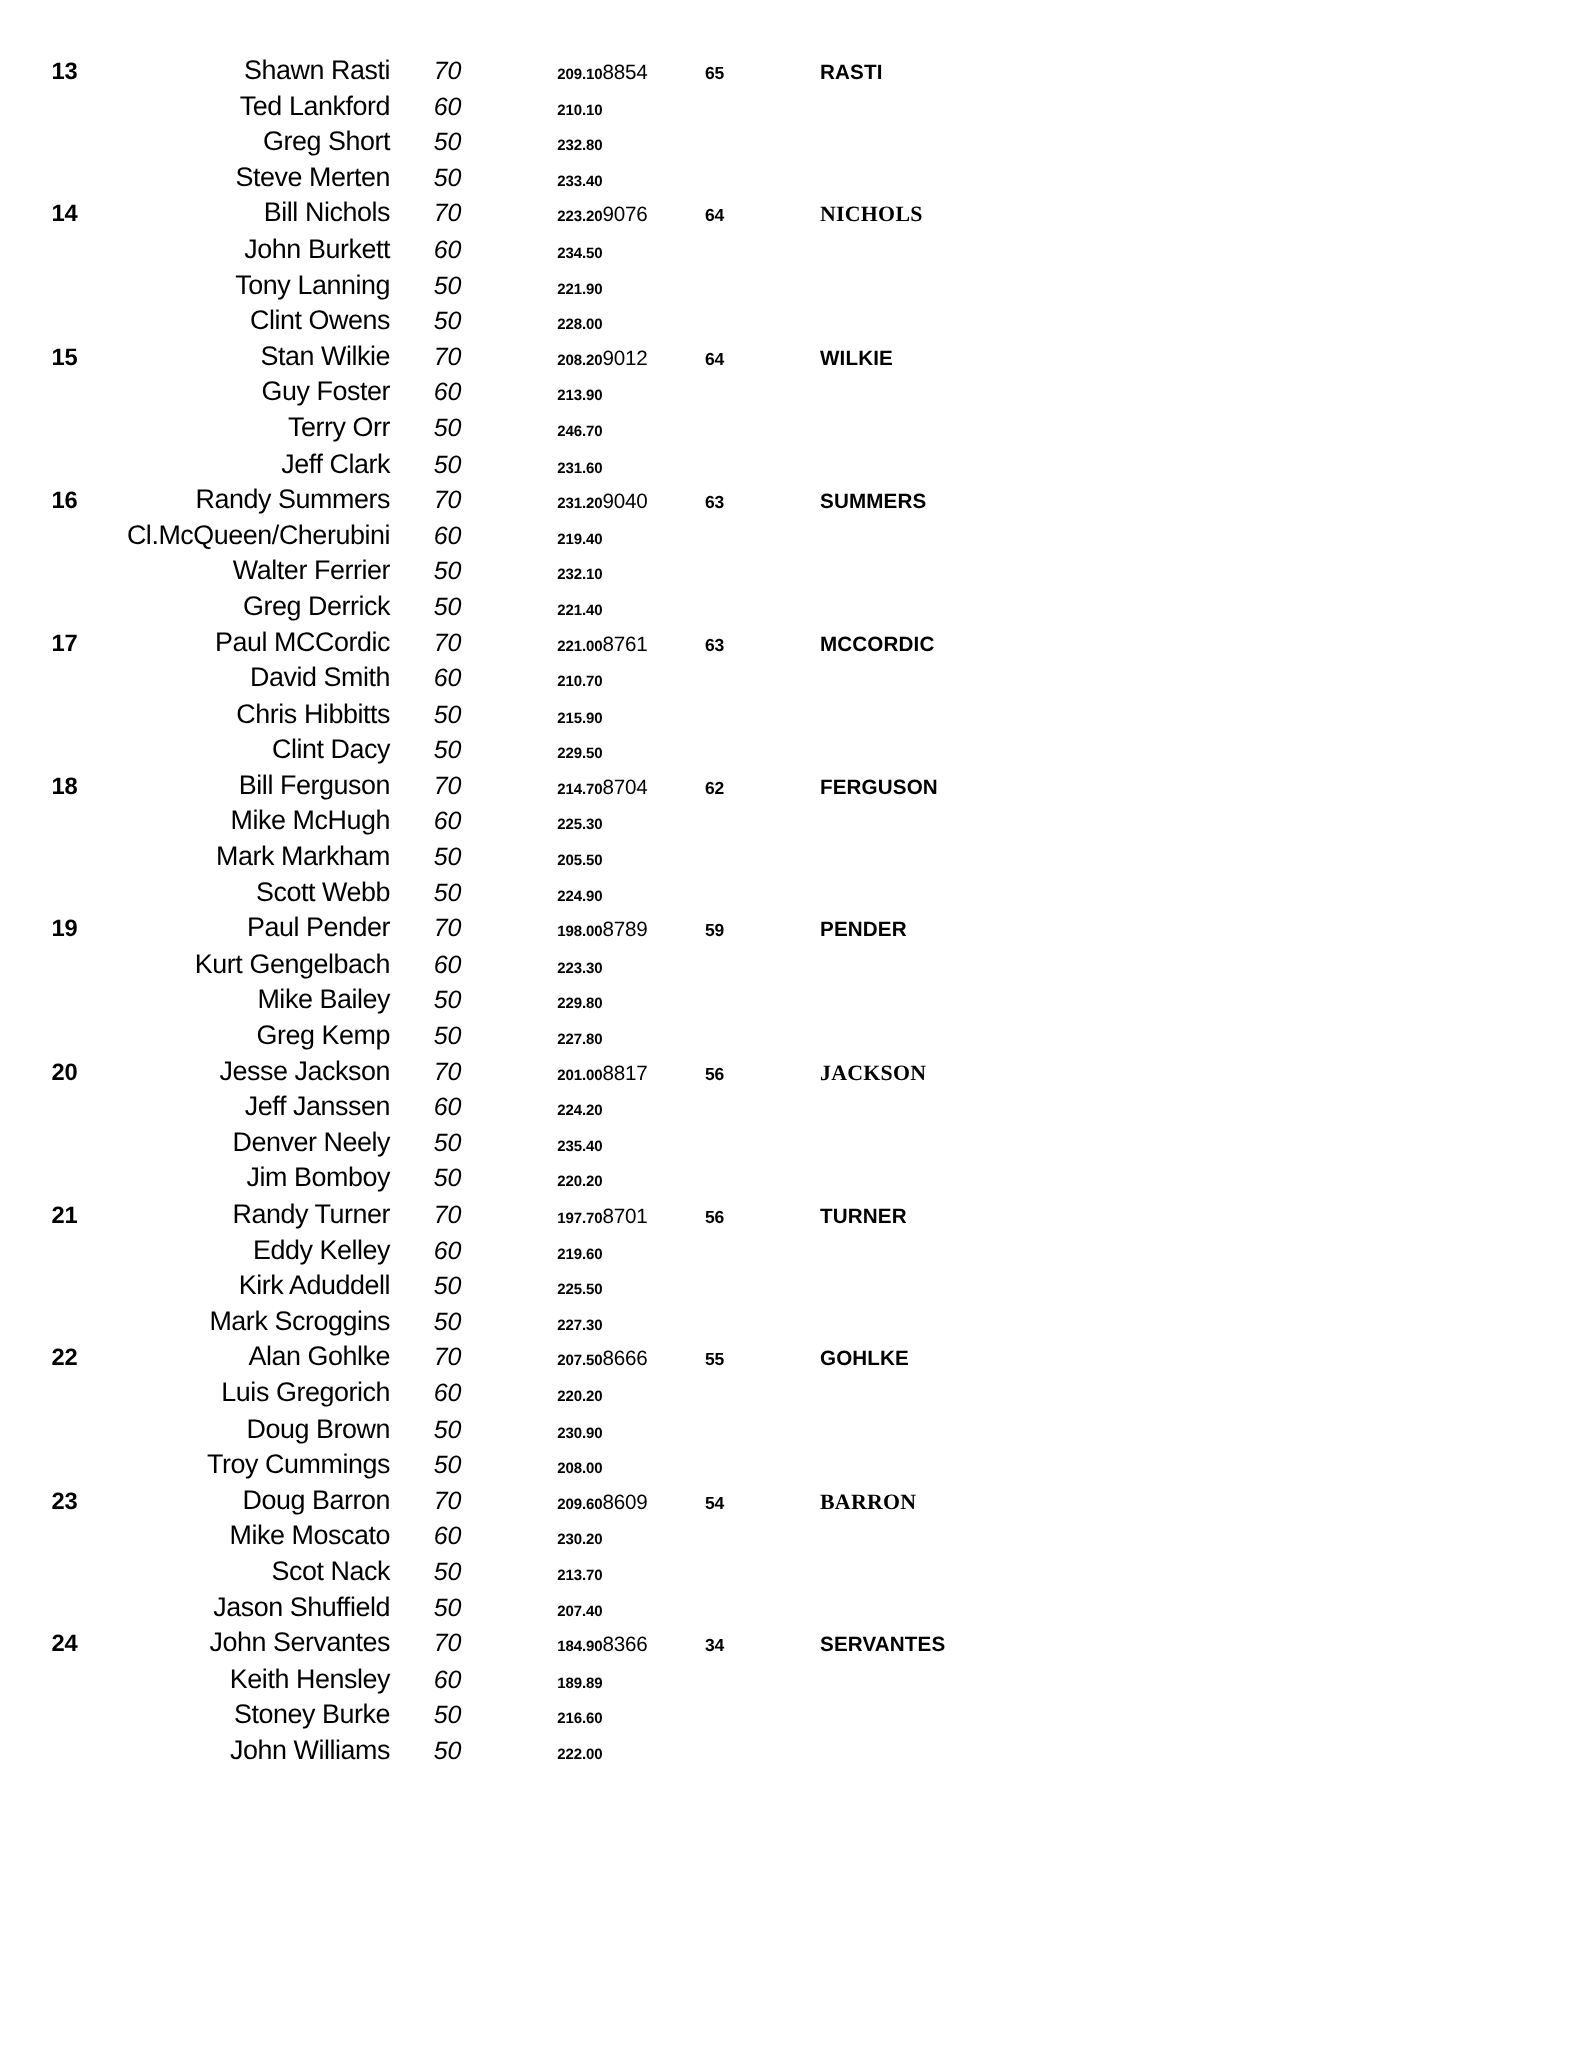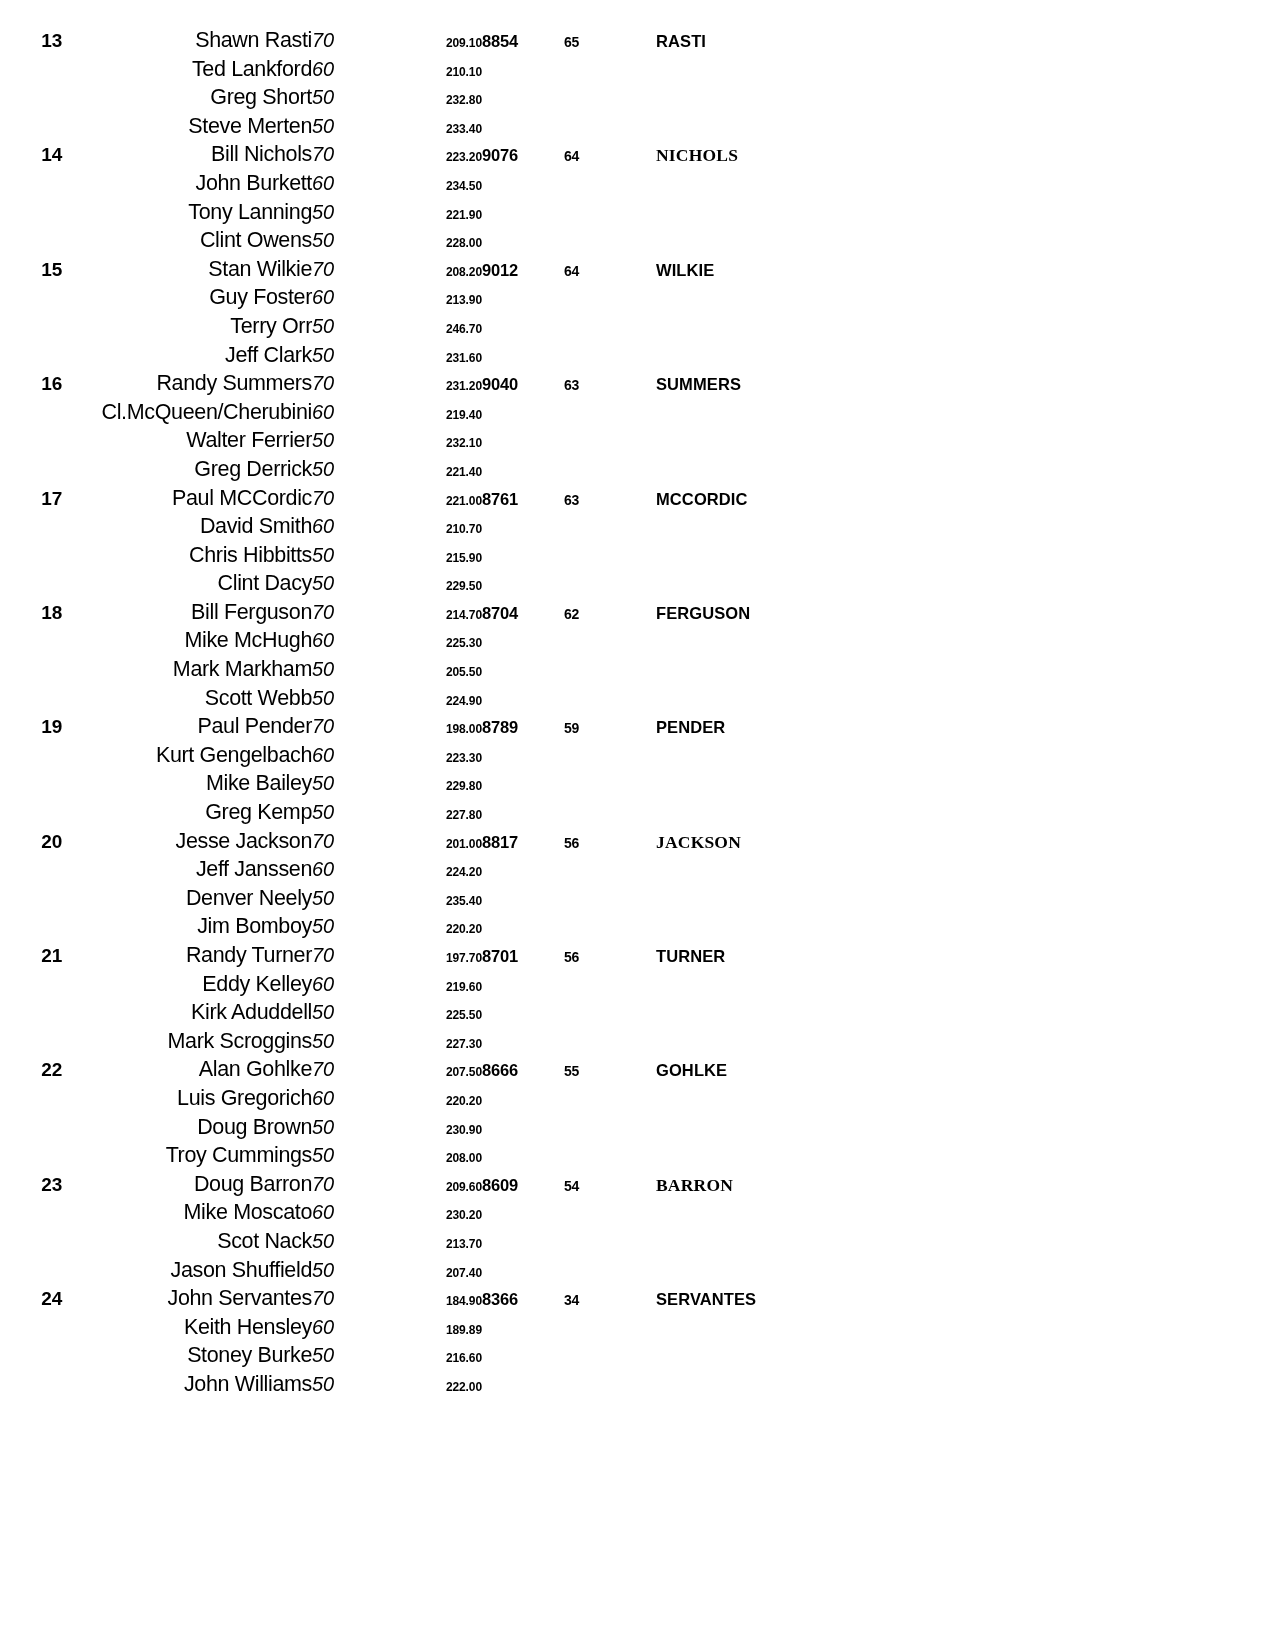--- a/index.html
+++ b/index.html
@@ -12,21 +12,21 @@
     width: 1275px;
     height: 1650px;
     font-family: "Liberation Sans", sans-serif;
     color: #000000;
     position: relative;
     overflow: hidden;
   }
   .sheet {
     position: absolute;
     left: 0;
-    top: 0;
+    top: 16px;
     width: 1275px;
     height: 1464px;
     padding-top: 28px;
     box-sizing: border-box;
   }
   table.standings {
     border-collapse: collapse;
     width: 830px;
     margin-left: 18px;
     table-layout: fixed;
@@ -57,33 +57,34 @@
   }
   .name {
     font-size: 21.5px;
     font-weight: normal;
     text-align: right;
     letter-spacing: -0.35px;
   }
   .hcp {
     font-size: 20px;
     font-style: italic;
+    text-align: center;
     padding-right: 18px;
     letter-spacing: -0.2px;
   }
   .avg {
     font-size: 12px;
     font-weight: bold;
     text-align: right;
     padding-right: 6px;
     letter-spacing: -0.1px;
   }
   .total {
     font-size: 16.5px;
-    font-weight: bold;
+    font-weight: normal;
     text-align: left;
     padding-left: 4px;
     letter-spacing: -0.2px;
   }
   .points {
     font-size: 14px;
     font-weight: bold;
     text-align: left;
     padding-left: 4px;
     letter-spacing: -0.2px;

